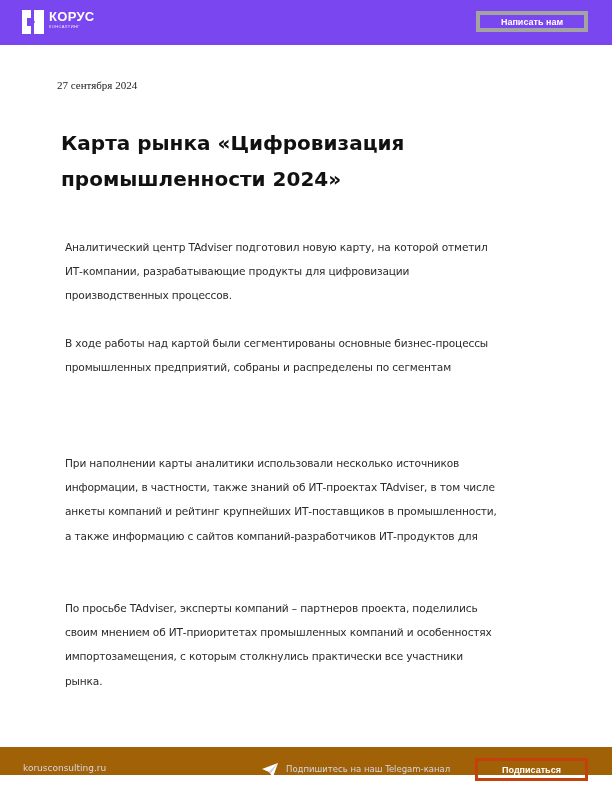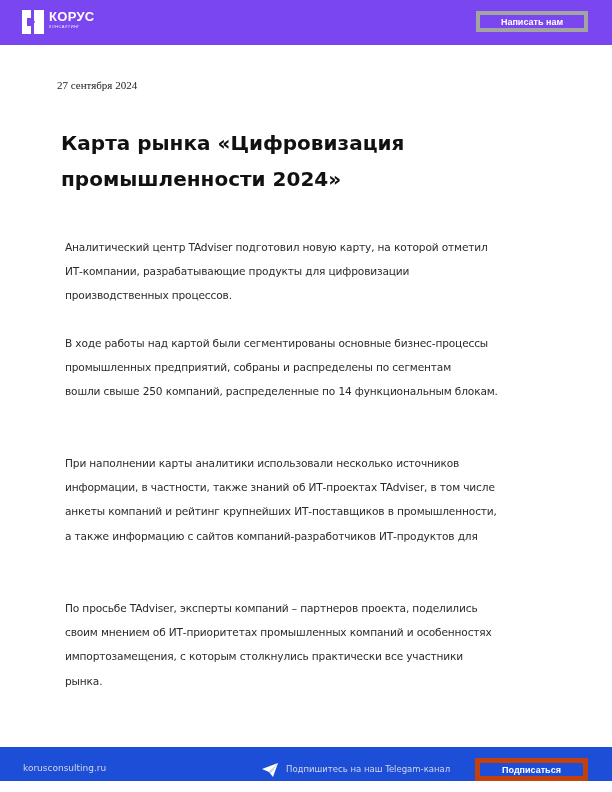--- a/index.html
+++ b/index.html
@@ -33,29 +33,29 @@
     font-family: "DejaVu Sans", sans-serif; font-weight: 700; font-size: 20px;
     line-height: 36px; color: #111; margin: 4px;
   }
   .para {
     position: absolute; left: 57px; width: 510px;
     font-family: "DejaVu Sans", sans-serif; font-size: 10.6px; line-height: 24.2px;
     color: #2a2a2a; margin: 8px; letter-spacing: -0.15px;
   }
   .para .ln { display: block; white-space: nowrap; }
   .footer {
-    position: absolute; left: 0; top: 747px; width: 612px; height: 34px;
-    background: #1d4ed8;
+    position: absolute; left: 0; top: 747px; width: 612px; height: 28px;
+    background: #a16207;
   }
   .site { position: absolute; left: 23px; top: 16px; color: #d5d6e6; font-size: 9px; font-family: "DejaVu Sans", sans-serif; }
   .tg-icon { position: absolute; left: 262px; top: 16px; width: 16px; height: 14px; }
   .tg-text { position: absolute; left: 286px; top: 17px; color: #d5d6e6; font-size: 8.5px; font-family: "DejaVu Sans", sans-serif; }
   .sub-btn {
     position: absolute; left: 475px; top: 11px; width: 113px; height: 23px;
-    border: 5px solid #c2410c; box-sizing: border-box; background: transparent;
+    border: 3px solid #c2410c; box-sizing: border-box; background: transparent;
     color: #fff; font-family: "Liberation Sans", sans-serif; font-weight: 700; font-size: 9px;
     display: flex; align-items: center; justify-content: center;
   }
 </style>
 </head>
 <body>
 
 <div class="header">
   <div class="logo">
     <svg class="logo-mark" viewBox="0 0 22 24" width="22" height="24">
@@ -81,21 +81,20 @@
 
 <p class="para" style="top:227px">
   <span class="ln">Аналитический центр TAdviser подготовил новую карту, на которой отметил</span>
   <span class="ln">ИТ-компании, разрабатывающие продукты для цифровизации</span>
   <span class="ln">производственных процессов.</span>
 </p>
 
 <p class="para" style="top:323px">
   <span class="ln">В ходе работы над картой были сегментированы основные бизнес-процессы</span>
   <span class="ln">промышленных предприятий, собраны и распределены по сегментам</span>
-  <span class="ln">вошли свыше 250 компаний, распределенные по 14 функциональным блокам.</span>
 </p>
 
 <p class="para" style="top:443px">
   <span class="ln">При наполнении карты аналитики использовали несколько источников</span>
   <span class="ln">информации, в частности, также знаний об ИТ-проектах TAdviser, в том числе</span>
   <span class="ln">анкеты компаний и рейтинг крупнейших ИТ-поставщиков в промышленности,</span>
   <span class="ln">а также информацию с сайтов компаний-разработчиков ИТ-продуктов для</span>
 </p>
 
 <p class="para" style="top:588px">

